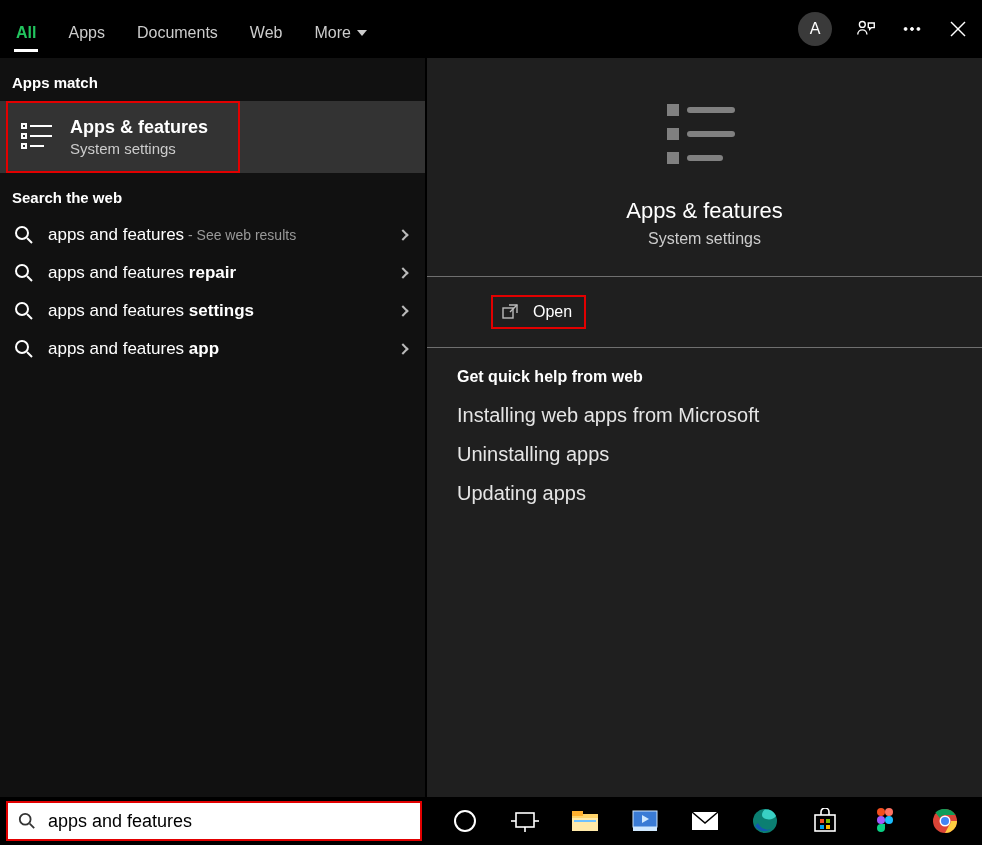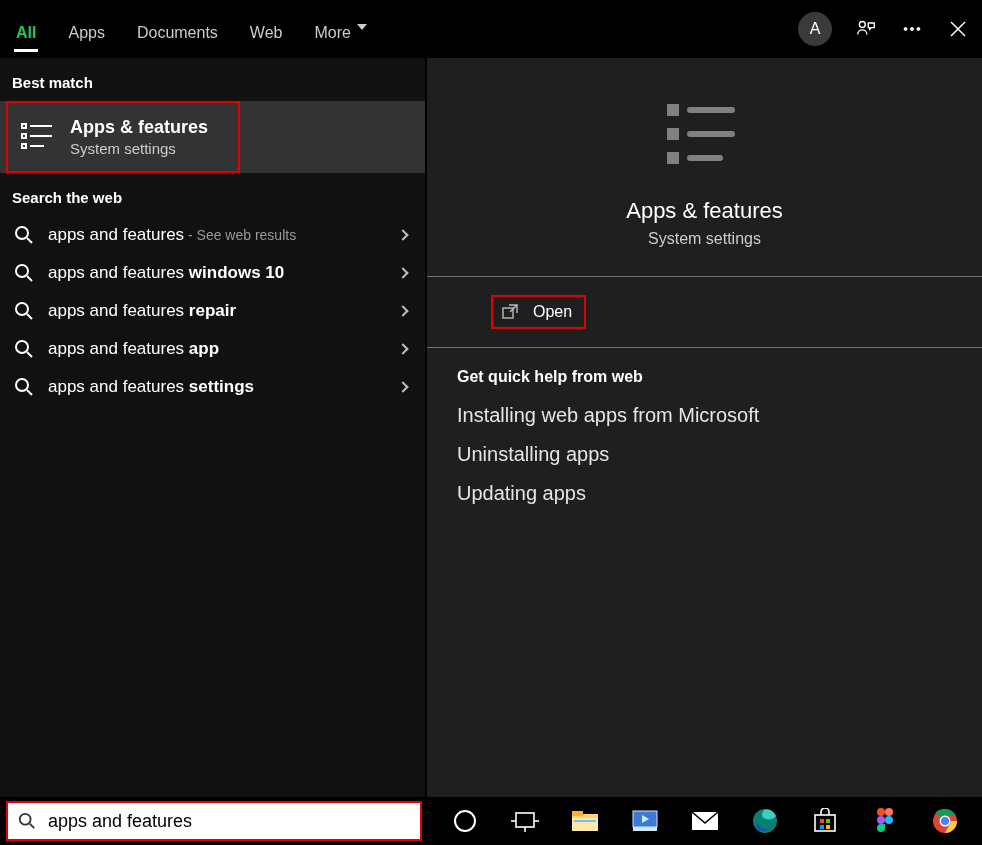--- a/index.html
+++ b/index.html
@@ -15,21 +15,21 @@
   * { box-sizing: border-box; }
   html, body { margin:0; padding:0; width:982px; height:845px; background:var(--bg); font-family:"Segoe UI",Arial,sans-serif; color:var(--text); overflow:hidden; }
   #app { width:100%; height:100%; display:flex; flex-direction:column; }
 
   
   .tabs-row { height:58px; display:flex; align-items:center; justify-content:space-between; padding:0 12px 0 14px; background:var(--bg); }
   .tabs { display:flex; align-items:flex-end; gap:28px; height:100%; }
   .tab { font-size:16px; color:var(--text-dim); padding:14px 2px 16px 2px; cursor:pointer; position:relative; }
   .tab.active { color:#22c55e; font-weight:600; }
   .tab.active::after { content:""; position:absolute; left:0; right:0; bottom:6px; height:3px; background:#fff; }
-  .tab.more { display:flex; gap:6px; }
+  .tab.more { display:flex; align-items:center; gap:6px; }
   .chevdown { width:0; height:0; border-left:5px solid transparent; border-right:5px solid transparent; border-top:6px solid var(--text-dim); display:inline-block; }
   .header-actions { display:flex; align-items:center; gap:22px; }
   .avatar { width:34px; height:34px; border-radius:50%; background:#3a3a3a; display:flex; align-items:center; justify-content:center; font-size:16px; color:#fff; }
   .hicon { width:24px; height:24px; display:flex; align-items:center; justify-content:center; color:#fff; cursor:pointer; }
   .hicon svg { stroke:#fff; }
 
   
   .main { flex:1; display:flex; min-height:0; }
   .left { width:427px; background:#111111; display:flex; flex-direction:column; border-right:2px solid #000; }
   .right { flex:1; background:var(--panel); display:flex; flex-direction:column; }
@@ -114,21 +114,21 @@
             <line x1="2" y1="2" x2="16" y2="16"></line>
             <line x1="16" y1="2" x2="2" y2="16"></line>
           </svg>
       </div>
     </div>
   </div>
 
   <div class="main">
 
     <div class="left">
-      <div class="section-label">Best match</div>
+      <div class="section-label">Apps match</div>
 
       <div style="position:relative;">
         <div style="background:#333333;height:72px;width:100%;"></div>
         <div style="position:absolute;top:0;left:6px;">
           <div class="best-item" style="margin:0;position:static;">
             <div class="bi-icon">
               <svg width="36" height="36" viewBox="0 0 36 36" fill="none" stroke="white" stroke-width="2">
                 <rect x="2" y="5" width="4" height="4"></rect>
                   <line x1="10" y1="7" x2="32" y2="7"></line>
                 <rect x="2" y="15" width="4" height="4"></rect>
@@ -158,51 +158,41 @@
           <span class="wtext"><span>apps and features</span><span class="bold"></span><span class="suffix"> - See web results</span></span>
           <span class="chevr"></span>
         </div>
         <div class="witem">
           <span class="sicon">
               <svg width="20" height="20" viewBox="0 0 20 20" fill="none" stroke="white" stroke-width="2">
                 <circle cx="8" cy="8" r="6"></circle>
                 <line x1="13" y1="13" x2="18" y2="18"></line>
               </svg>
             </span>
-          <span class="wtext"><span>apps and features </span><span class="bold">windows 10</span><span class="suffix"></span></span>
+          <span class="wtext"><span>apps and features </span><span class="bold">repair</span><span class="suffix"></span></span>
           <span class="chevr"></span>
         </div>
         <div class="witem">
           <span class="sicon">
               <svg width="20" height="20" viewBox="0 0 20 20" fill="none" stroke="white" stroke-width="2">
                 <circle cx="8" cy="8" r="6"></circle>
                 <line x1="13" y1="13" x2="18" y2="18"></line>
               </svg>
             </span>
-          <span class="wtext"><span>apps and features </span><span class="bold">repair</span><span class="suffix"></span></span>
+          <span class="wtext"><span>apps and features </span><span class="bold">settings</span><span class="suffix"></span></span>
           <span class="chevr"></span>
         </div>
         <div class="witem">
           <span class="sicon">
               <svg width="20" height="20" viewBox="0 0 20 20" fill="none" stroke="white" stroke-width="2">
                 <circle cx="8" cy="8" r="6"></circle>
                 <line x1="13" y1="13" x2="18" y2="18"></line>
               </svg>
             </span>
           <span class="wtext"><span>apps and features </span><span class="bold">app</span><span class="suffix"></span></span>
-          <span class="chevr"></span>
-        </div>
-        <div class="witem">
-          <span class="sicon">
-              <svg width="20" height="20" viewBox="0 0 20 20" fill="none" stroke="white" stroke-width="2">
-                <circle cx="8" cy="8" r="6"></circle>
-                <line x1="13" y1="13" x2="18" y2="18"></line>
-              </svg>
-            </span>
-          <span class="wtext"><span>apps and features </span><span class="bold">settings</span><span class="suffix"></span></span>
           <span class="chevr"></span>
         </div>
       </div>
     </div>
 
     <div class="right">
       <div class="detail-head">
         <div class="big-icon">
           <svg width="84" height="72" viewBox="0 0 84 72" fill="none">
             <rect x="4" y="6" width="12" height="12" fill="#808080"></rect>

